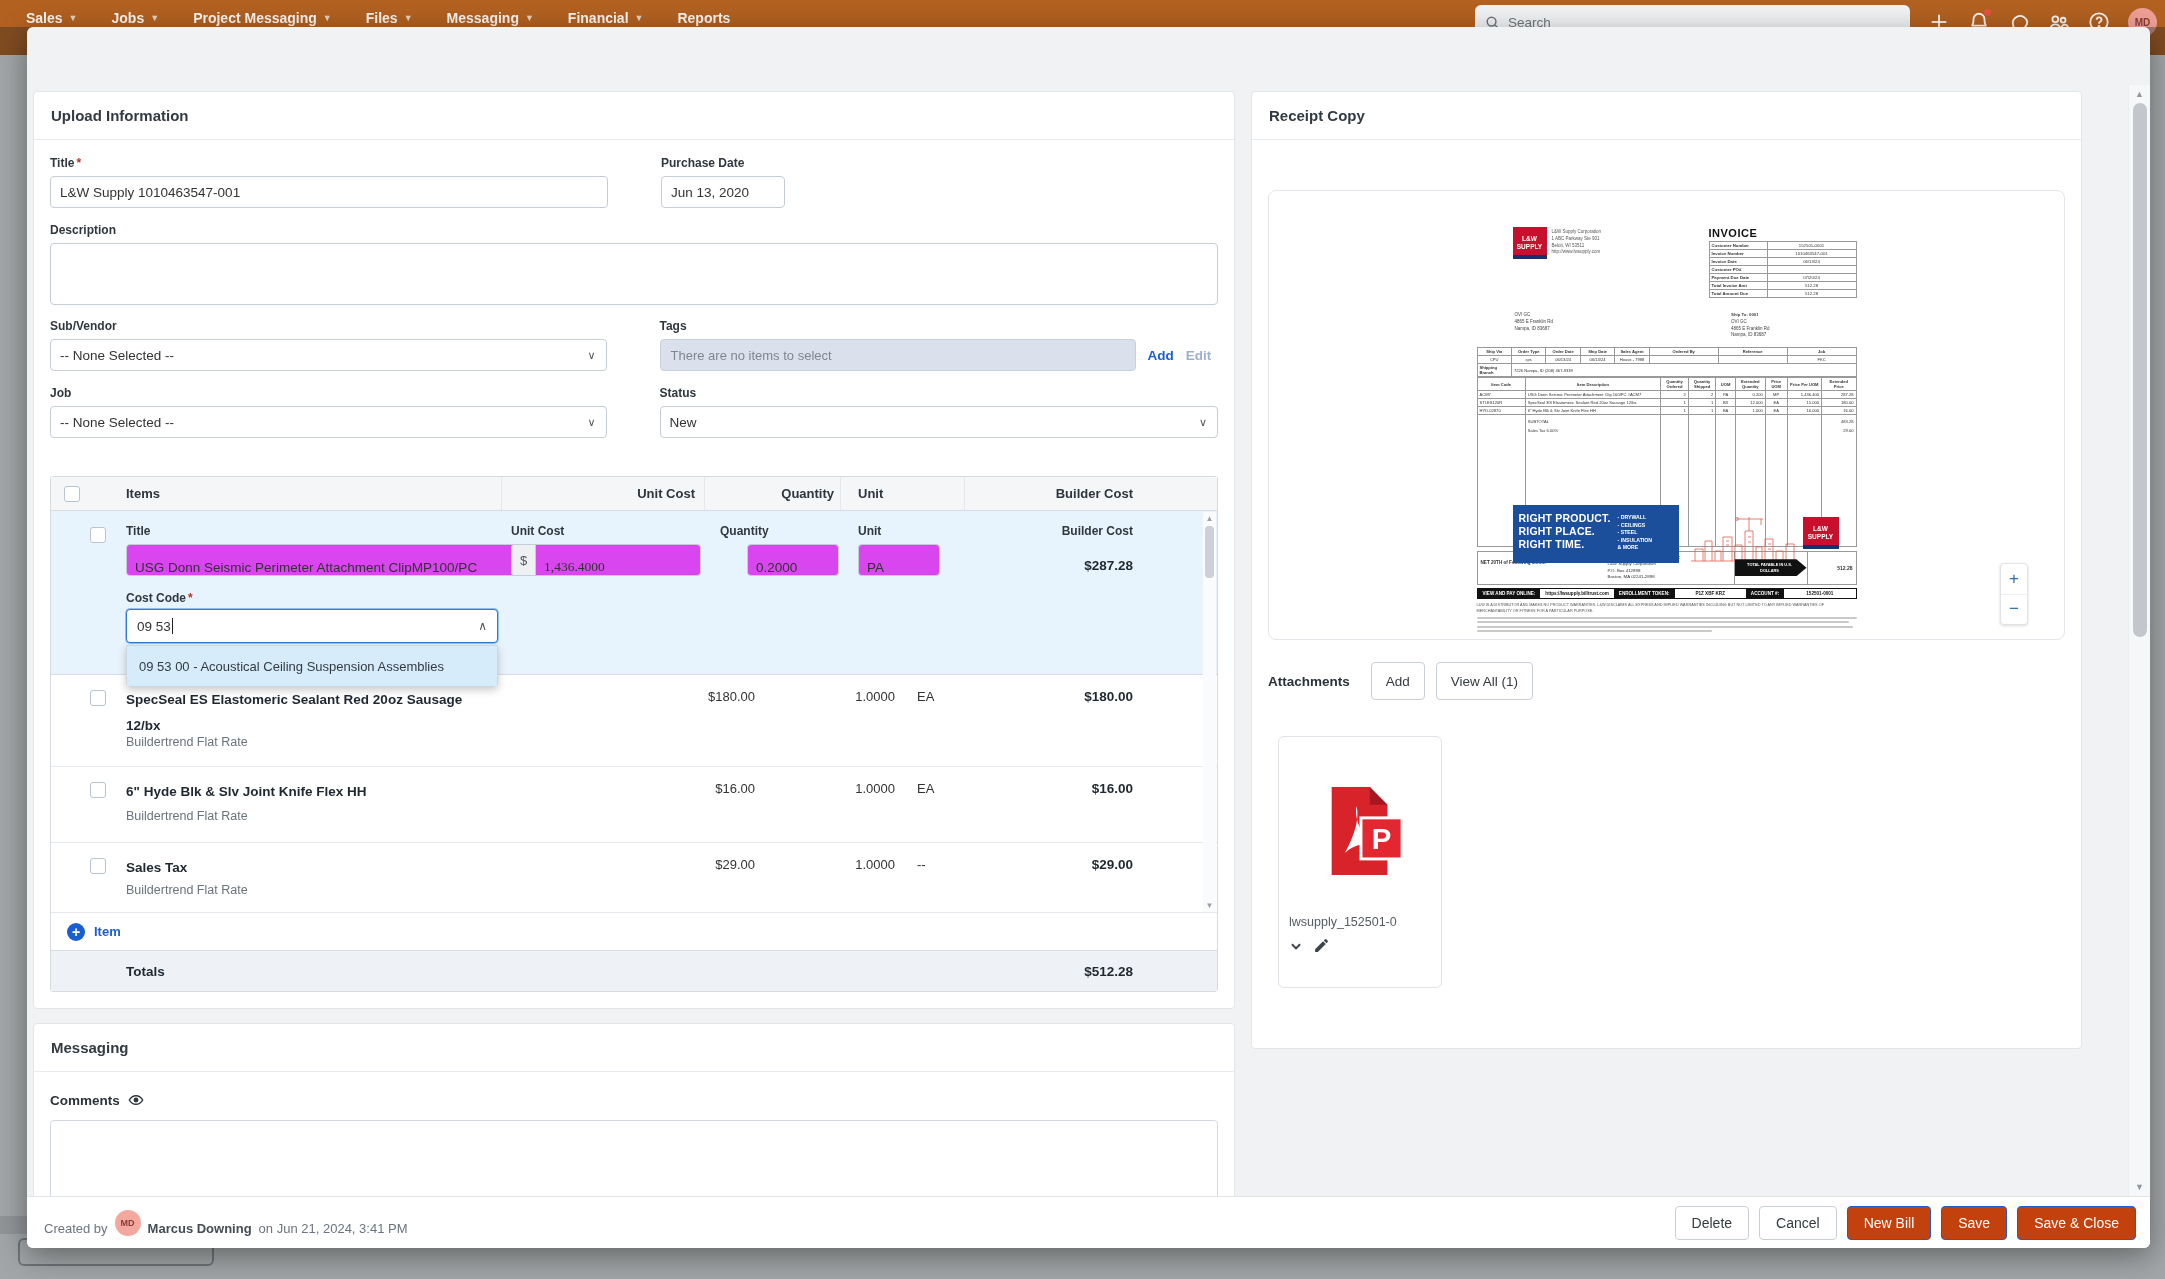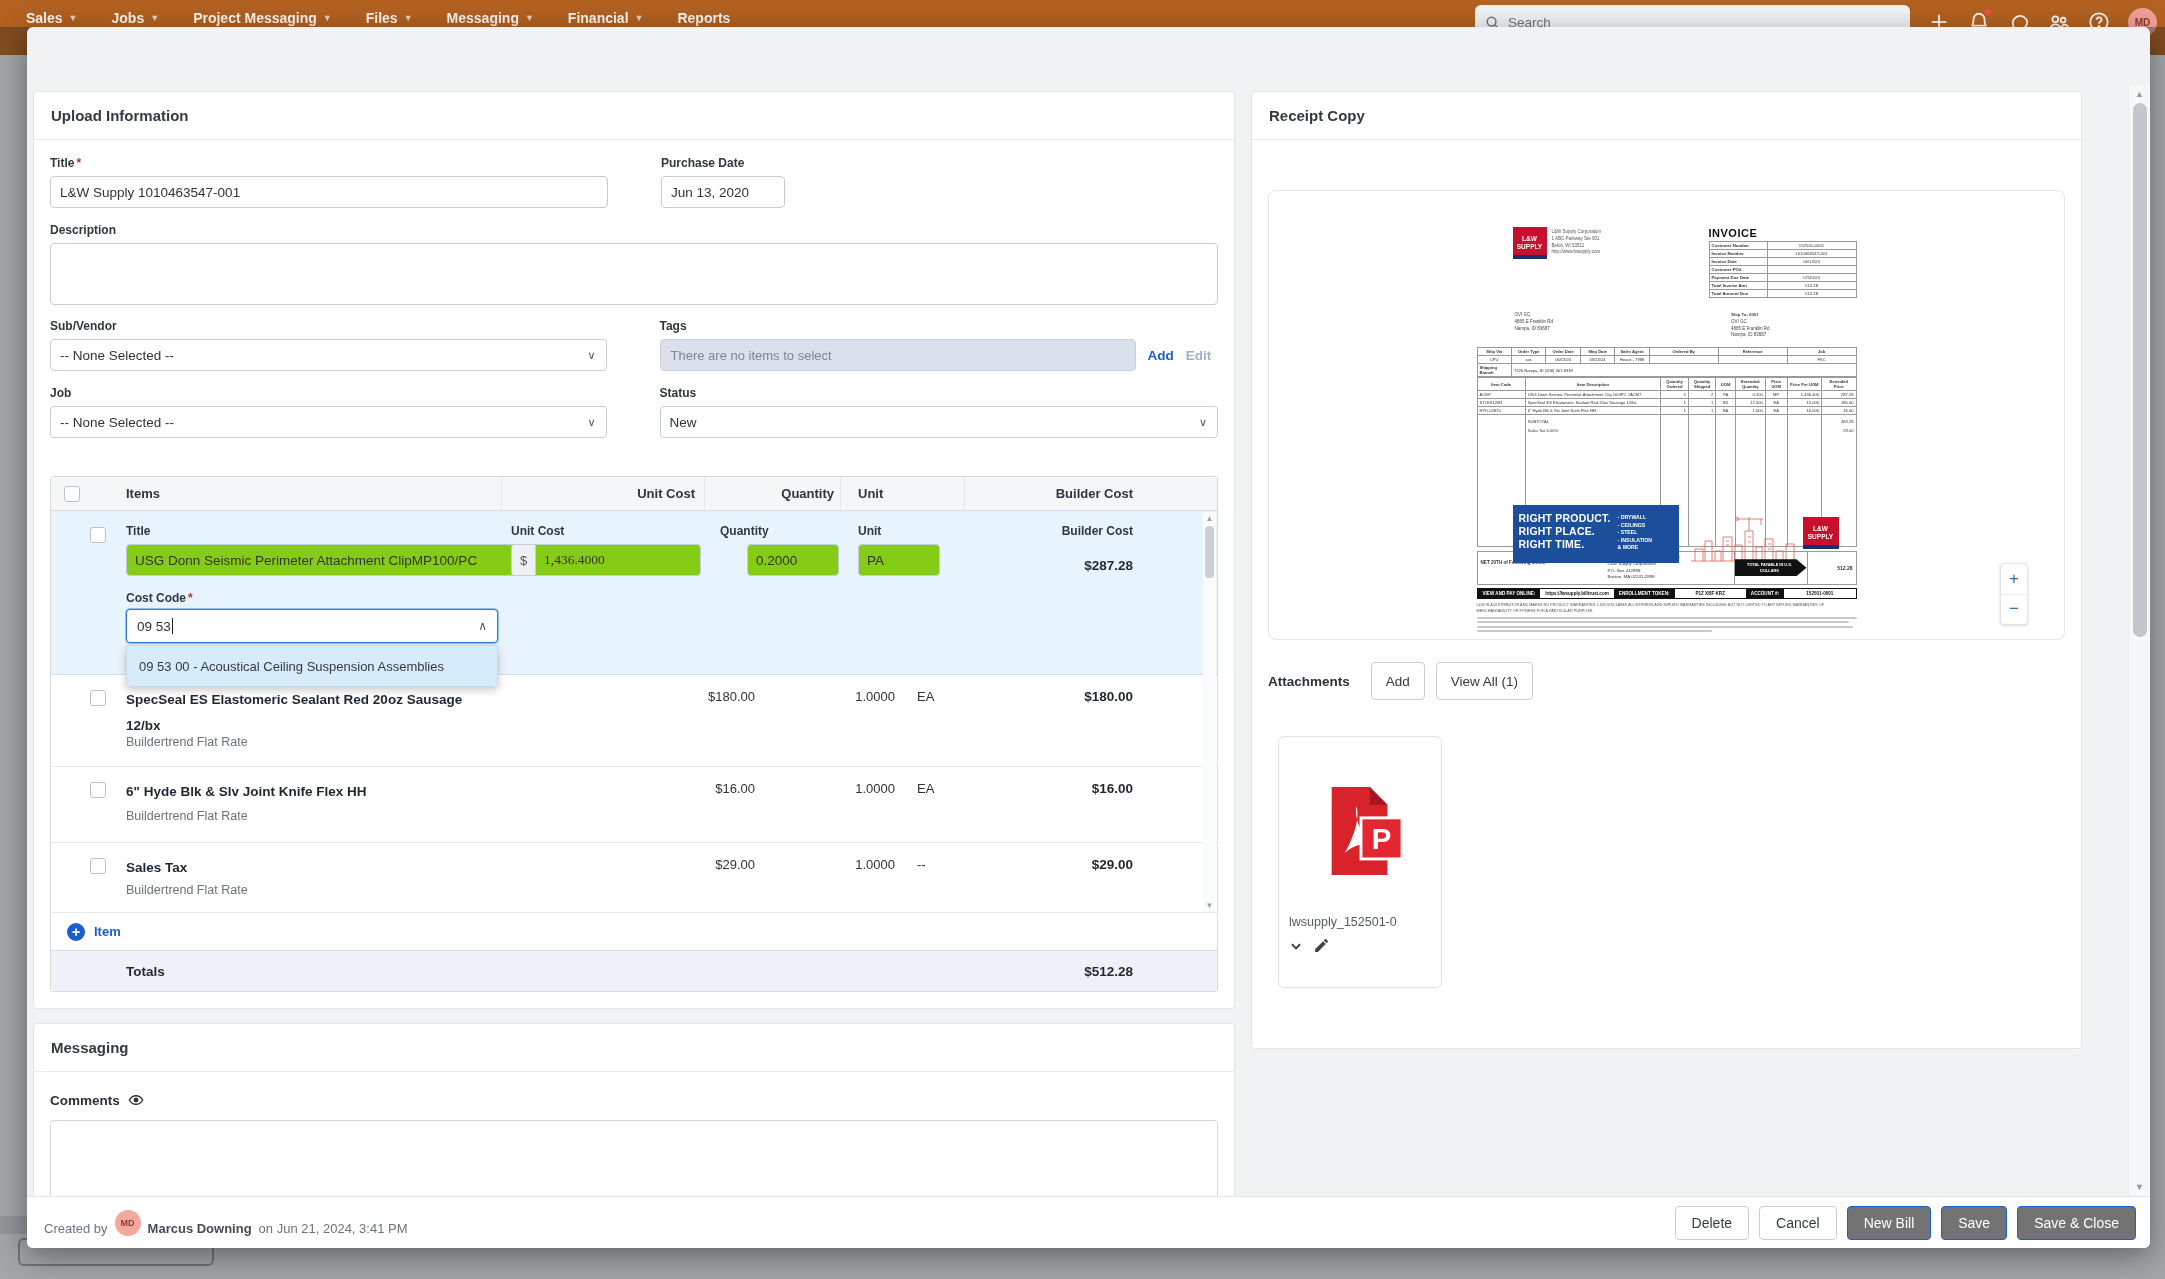--- a/index.html
+++ b/index.html
@@ -62,21 +62,21 @@
   .hc.c-cb { width:42px; justify-content:center; border-right:none; }
   .hc.c-items { width:409px; padding-left:33px; }
   .hc.c-uc { width:203px; justify-content:flex-end; padding-right:9px; }
   .hc.c-qty { width:136px; justify-content:flex-end; padding-right:6px; }
   .hc.c-unit { width:124px; padding-left:17px; }
   .hc.c-bc { flex:1; justify-content:flex-end; padding-right:84px; }
 
   .row-exp { position:relative; height:164px; background:#e8f4fd; border-bottom:1px solid #d9dde3; }
   .row-exp .cbx { position:absolute; left:39px; top:16px; }
   .slbl { position:absolute; font-size:12px; font-weight:700; color:#30373e; }
-  .sin { position:absolute; height:32px; background:#84cc16; border:1px solid #c6ccd4; border-radius:4px; font-size:13.5px; color:#333; display:flex; align-items:center; padding:0 8px; white-space:nowrap; overflow:hidden; }
+  .sin { position:absolute; height:32px; background:#d946ef; border:1px solid #c6ccd4; border-radius:4px; font-size:13.5px; color:#333; display:flex; align-items:flex-end; padding:0 8px; white-space:nowrap; overflow:hidden; }
   .curpre { position:absolute; width:24px; height:32px; background:#eef0f3; border:1px solid #c6ccd4; border-right:none; border-radius:4px 0 0 4px; font-size:13px; color:#555; display:flex; align-items:center; justify-content:center; }
   .bc-val { position:absolute; right:84px; top:47px; font-size:13.5px; font-weight:700; color:#1f2730; }
   .cc-input { position:absolute; left:75px; top:98px; width:372px; height:34px; background:#fff; border:1px solid #2e7cd6; box-shadow:0 0 0 1px rgba(46,124,214,.45); border-radius:4px; display:flex; align-items:center; padding:0 10px; font-size:13.5px; color:#333; }
   .caret { width:1px; height:16px; background:#222; margin-left:1px; }
   .cc-chev { margin-left:auto; color:#555; font-size:12px; }
   .ddown { position:absolute; left:75px; top:134px; width:372px; background:#fff; border:1px solid #cfd6dd; box-shadow:0 3px 8px rgba(0,0,0,.22); border-radius:0 0 4px 4px; z-index:5; }
   .dopt { height:40px; background:#d6ecfb; display:flex; align-items:center; padding:0 12px; font-size:13px; color:#333a41; cursor:pointer; }
 
   .irow { position:relative; border-bottom:1px solid #e5e8ec; display:flex; }
   .irow .cbx { position:absolute; left:39px; top:15px; }
@@ -165,21 +165,21 @@
   .att-icons { position:absolute; left:10px; top:200px; display:flex; gap:10px; align-items:center; color:#3c434a; }
 
   
   .m-foot { position:absolute; bottom:0; left:0; right:0; height:52px; background:#fff; border-top:1px solid #e1e4e8; border-radius:0 0 6px 6px; display:flex; align-items:center; padding:0 14px 0 17px; }
   .cb-txt { font-size:13px; color:#6b7480; display:flex; align-items:flex-end; gap:7px; }
   .cb-ava { width:26px; height:26px; border-radius:50%; background:#f2a89e; color:#8c3d33; font-size:9px; font-weight:700; display:flex; align-items:center; justify-content:center; }
   .cb-name { font-weight:700; color:#454c55; }
   .foot-btns { margin-left:auto; display:flex; gap:10px; }
   .btn { height:34px; padding:0 16px; border-radius:4px; font-size:14px; display:flex; align-items:center; cursor:pointer; }
   .btn.outline { background:#fff; border:1px solid #c9ced6; color:#333a41; }
-  .btn.primary { background:#737373; border:1px solid #1a5fd0; color:#fff;padding-left:16px; }
+  .btn.primary { background:#c2410c; border:1px solid #1a5fd0; color:#fff;padding-left:16px; }
 
   
   .m-scroll { position:absolute; right:0; top:58px; width:22px; bottom:52px; background:#f6f7f8; border-left:1px solid #ebedef; display:flex; flex-direction:column; align-items:center; }
   .m-scroll .arr { font-size:9px; color:#8f969e; padding:4px 0; }
   .m-scroll .thumb { width:14px; background:#c3c7cc; border-radius:7px; height:534px; }
   .m-scroll .arr.dn { margin-top:auto; }
 </style>
 </head>
 <body>
 

